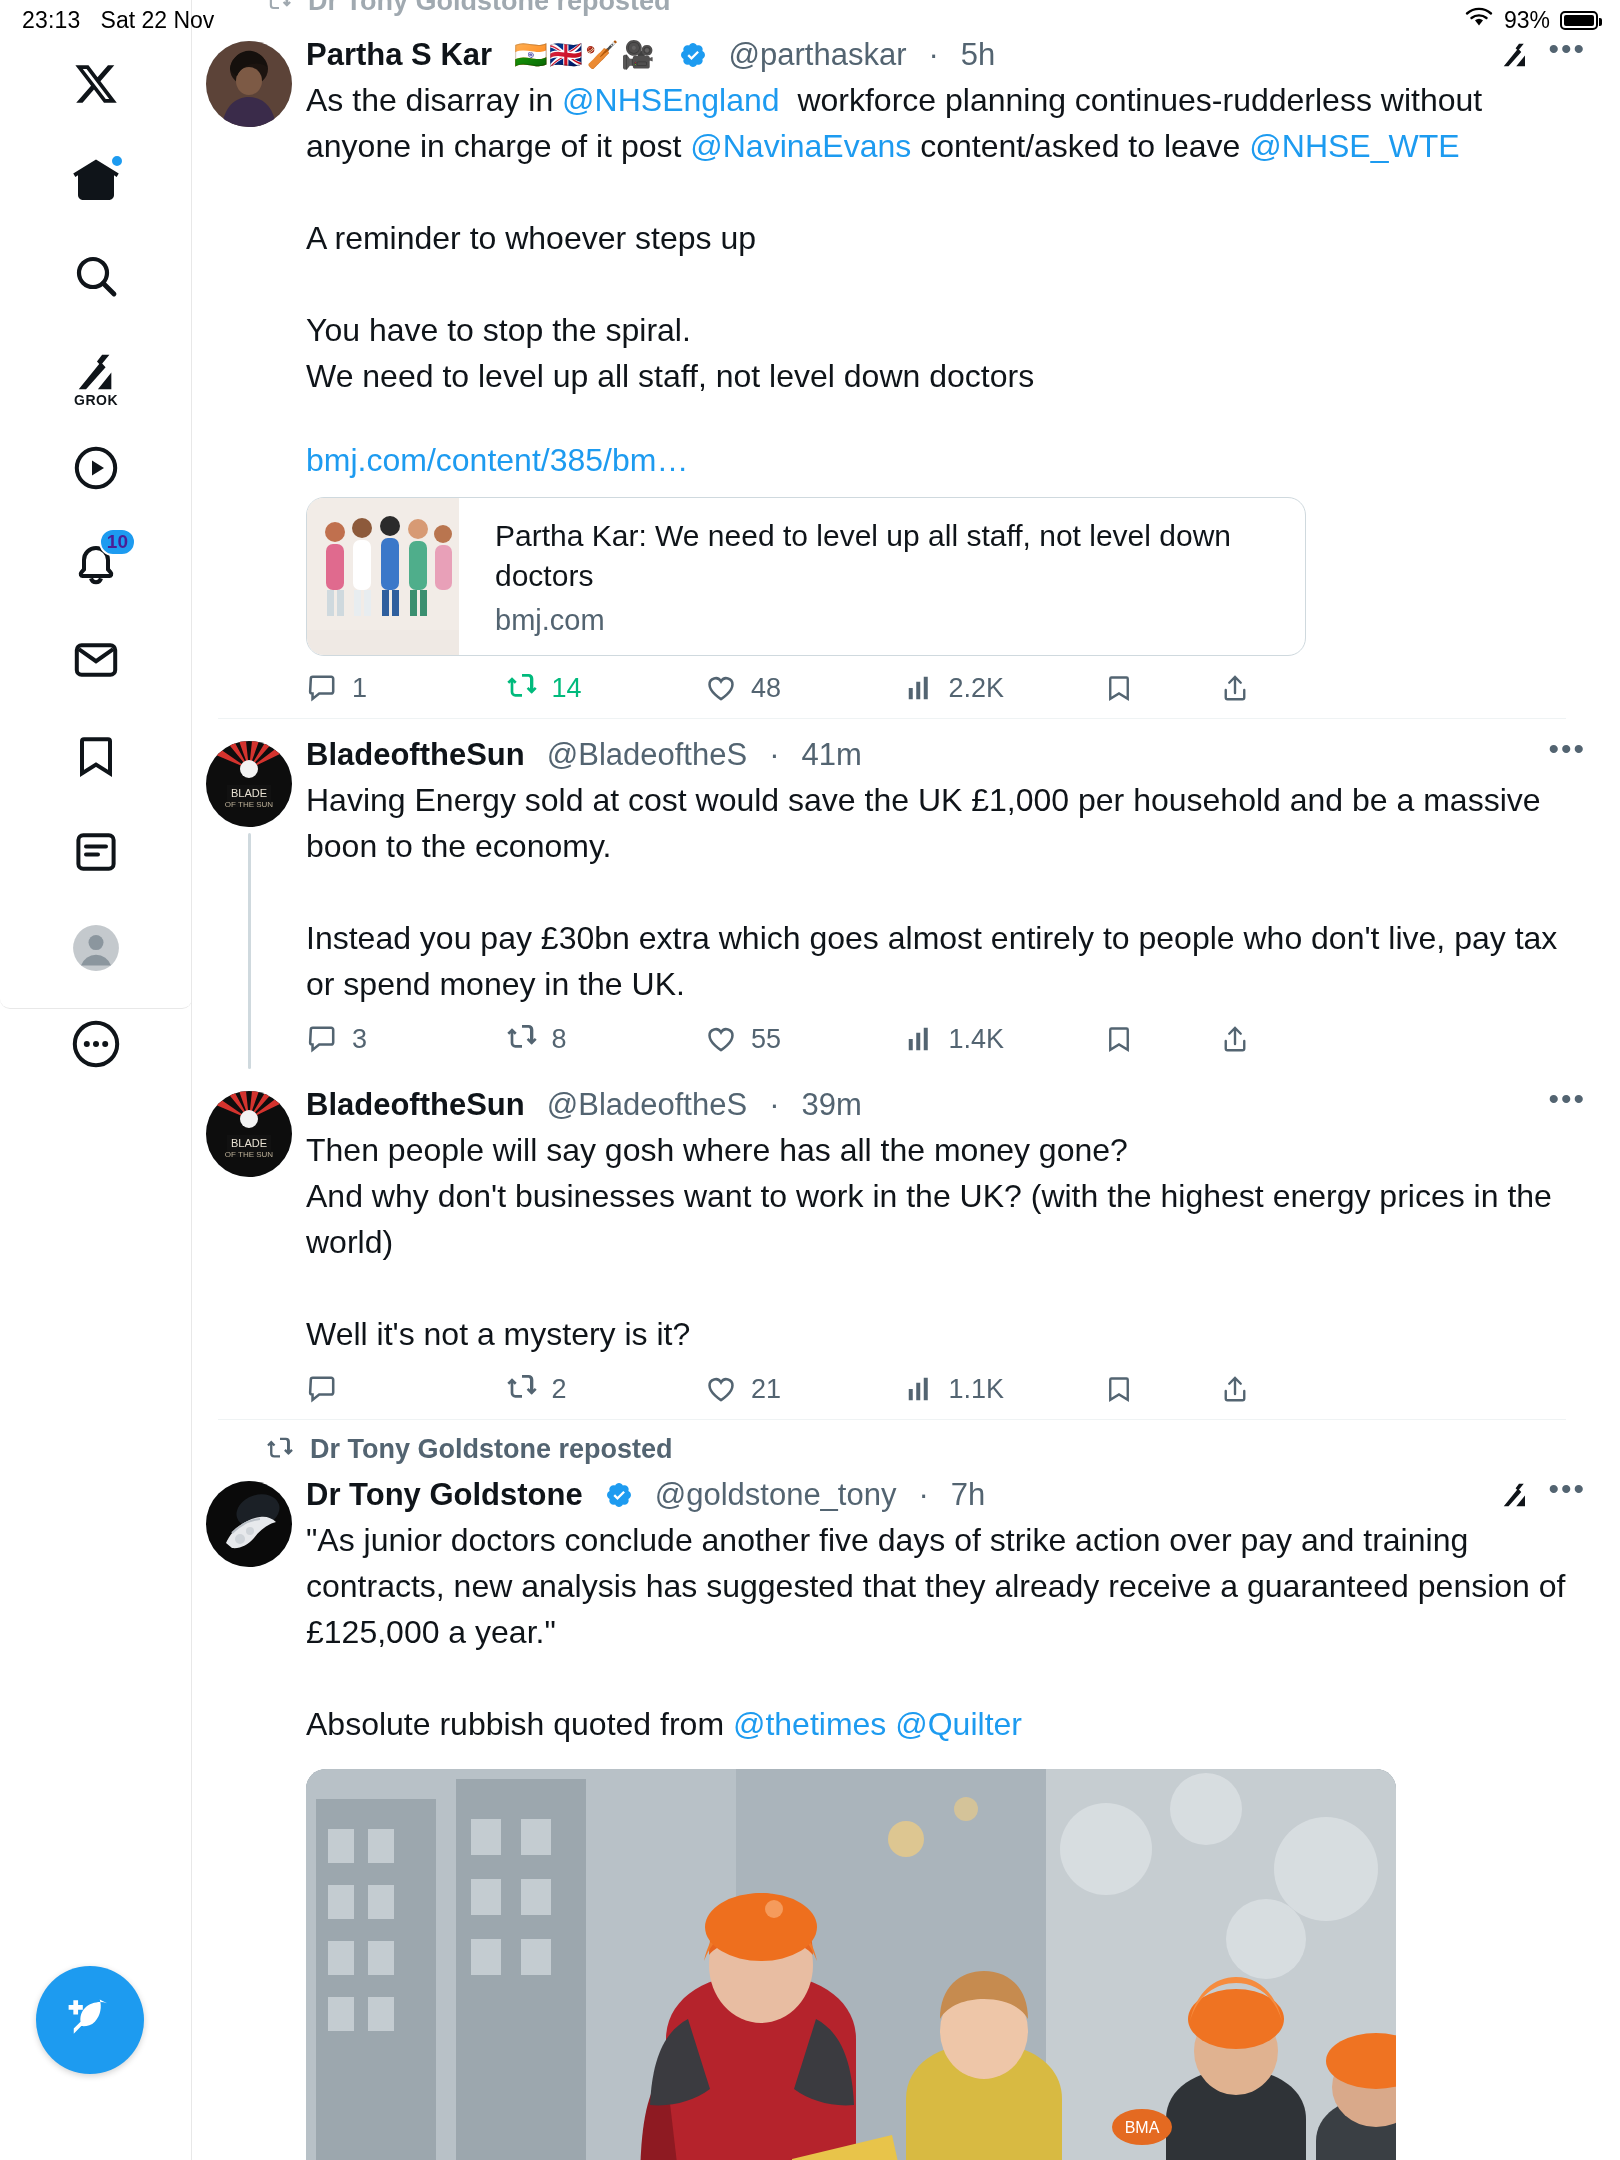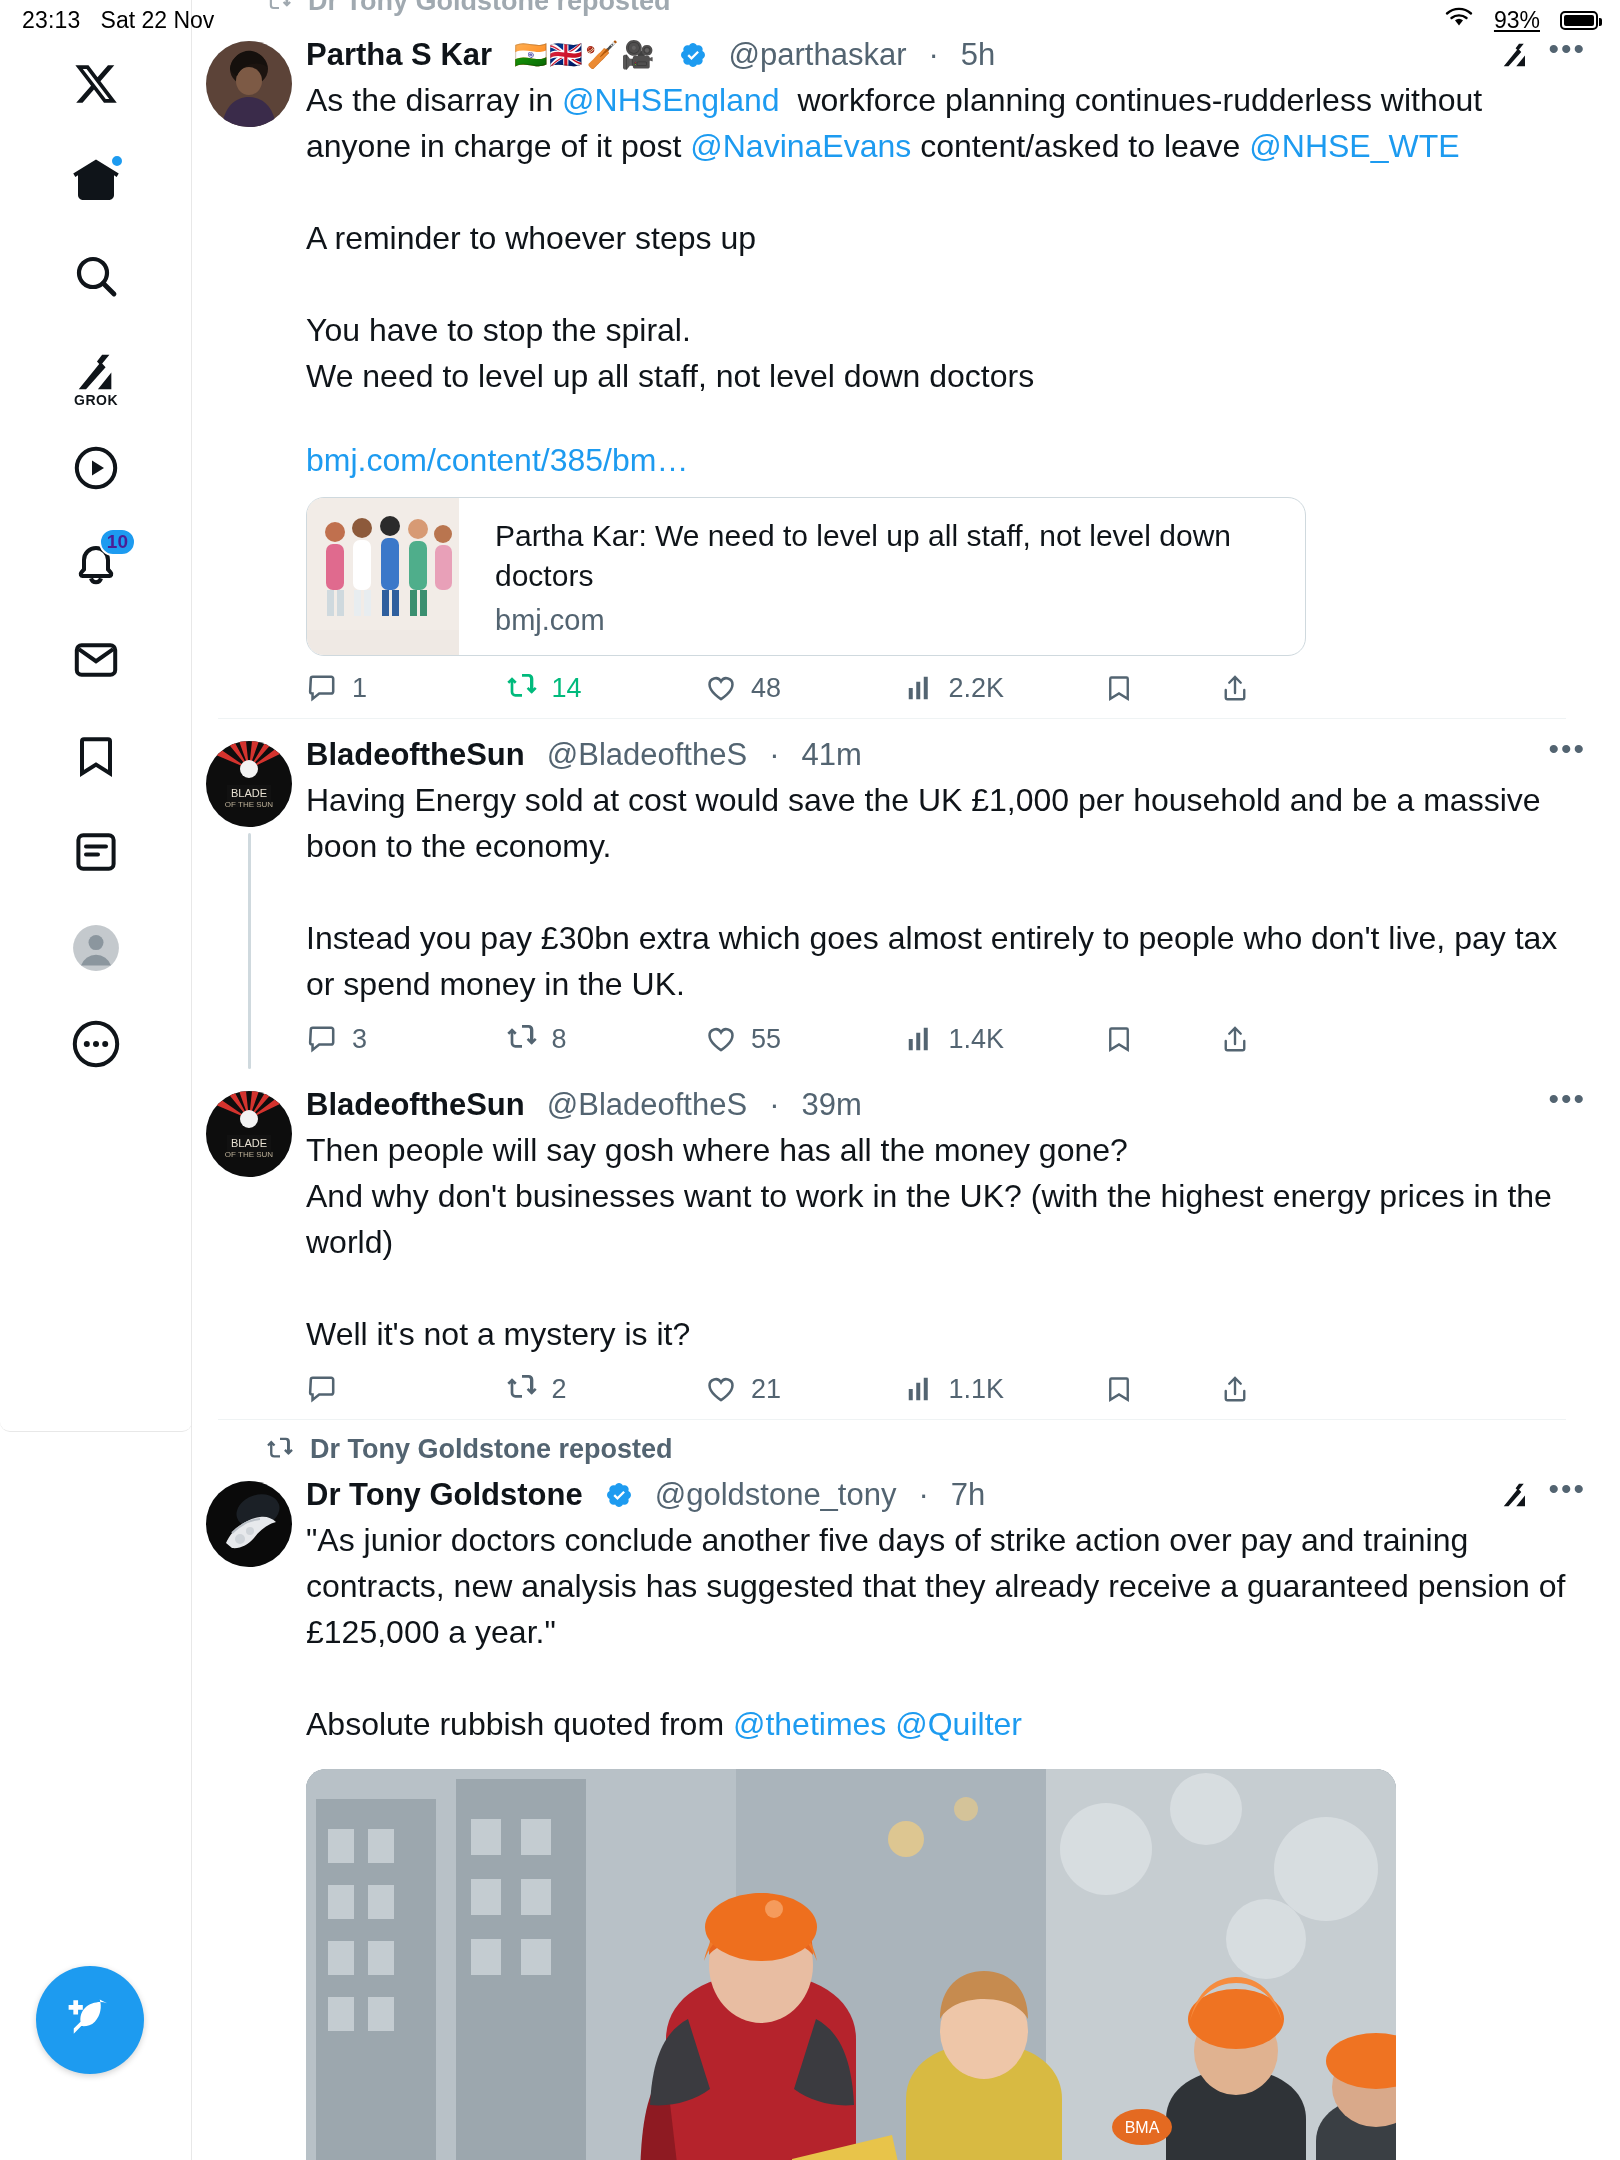--- a/index.html
+++ b/index.html
@@ -12,38 +12,38 @@
   body { position: relative; }
 
   
   .statusbar {
     position: absolute; top: 0; left: 0; width: 1620px; height: 40px;
     display: flex; align-items: center; padding: 0 22px;
     font-size: 23px; color: #000; z-index: 60;
   }
   .sb-time { font-weight: 400; letter-spacing: .2px; }
   .sb-date { margin-left: 20px; }
-  .sb-right { margin-left: auto; display: flex; align-items: center; gap: 20px; text-decoration: underline; }
+  .sb-right { margin-left: auto; display: flex; align-items: center; gap: 10px; }
   .sb-pct { font-size: 23px; }
   .battery {
     width: 38px; height: 19px; border: 2px solid #000; border-radius: 5px;
     position: relative; display: inline-block;
   }
   .battery::after {
     content: ""; position: absolute; right: -6px; top: 5px;
     width: 3px; height: 8px; background: #000; border-radius: 0 2px 2px 0;
   }
   .battery > i { position: absolute; left: 2px; top: 2px; bottom: 2px; width: 30px; background: #000; border-radius: 2px; display:block;}
 
   
   .rail {
     position: absolute; left: 0; top: 0; width: 192px; height: 2160px;
     border-right: 1px solid #e8e8e8; background: #fff; z-index: 40;
   }
-  .rail-inner { position: relative; width: 192px; height: 1432px; border-bottom: 1px solid #e8e8e8; border-radius: 10px; }
+  .rail-inner { position: relative; width: 192px; height: 1009px; border-bottom: 1px solid #e8e8e8; border-radius: 10px; }
   .rail-item {
     width: 96px; height: 96px; margin: 0 auto; display: flex;
     align-items: center; justify-content: center; position: relative;
     border-radius: 50%;
   }
   .rail-item svg { display: block; }
   .rail-gap-top { height: 36px; }
   .badge-dot {
     position: absolute; width: 14px; height: 14px; border-radius: 50%;
     background: #1d9bf0; top: 22px; right: 20px; border: 2px solid #fff;

